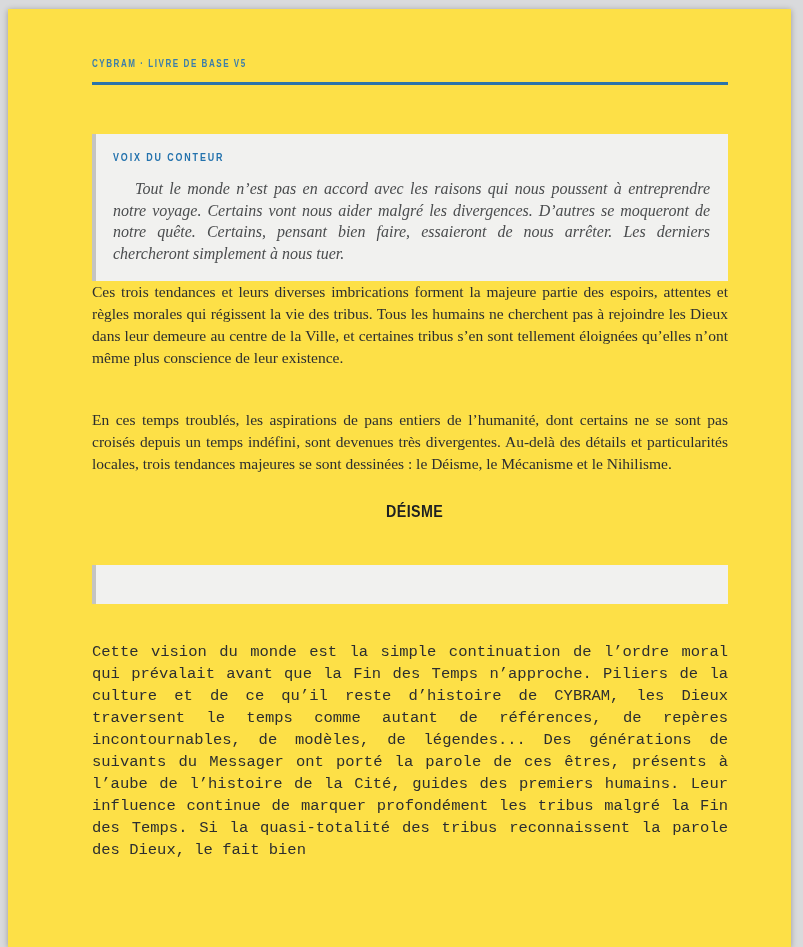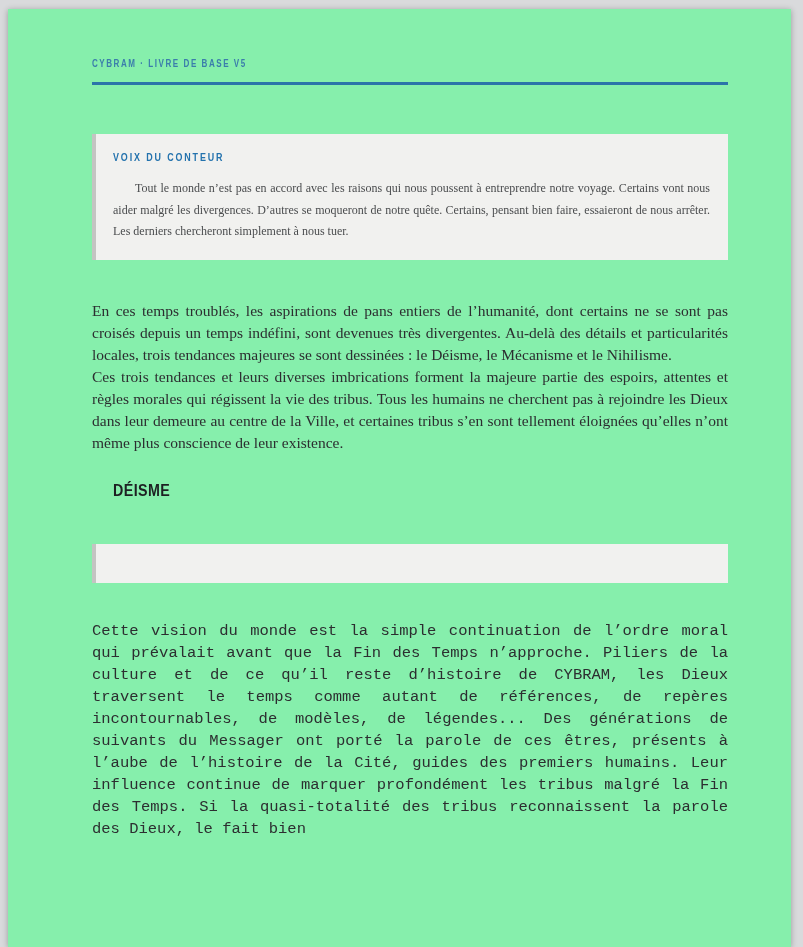--- a/index.html
+++ b/index.html
@@ -7,21 +7,21 @@
     width: 803px; height: 947px;
     overflow: hidden;
     background: #d9dadc;
     font-family: "Liberation Serif", serif;
   }
   .page {
     position: relative;
     margin: 9px 12px 0 8px;
     width: 783px;
     height: 938px;
-    background: #86efac;
+    background: #fde047;
     box-shadow: 0 1px 6px rgba(0,0,0,0.30);
     padding: 0 63px 0 84px;
     overflow: hidden;
   }
   
   .squeeze {
     display: inline-block;
     transform-origin: 0 50%;
     white-space: nowrap;
   }
@@ -50,20 +50,21 @@
   }
   h1 .squeeze { transform: scaleX(0.84); letter-spacing: 0.5px; }
   h2 {
     margin-top: 28px;
     margin-left: 21px;
     font-family: "Liberation Sans", sans-serif;
     font-weight: bold;
     font-size: 17px;
     line-height: 18px;
     color: #1d2022;
+    text-align: center;
   }
   h2 .squeeze { transform: scaleX(0.84); letter-spacing: 0.5px; }
   
   .quote-box {
     background: #f1f1ef;
     border-left: 4px solid #c4c4c2;
     padding: 17px 18px 28px 17px;
     width: 100%;
   }
   .quote-box.narrator { margin-top: 49px; padding-bottom: 17px; }
@@ -71,21 +72,22 @@
   .box-label {
     font-family: "Liberation Sans", sans-serif;
     font-weight: bold;
     font-size: 10.5px;
     line-height: 13px;
     color: #2372ad;
     margin-bottom: 14px;
   }
   .box-label .squeeze { transform: scaleX(0.85); letter-spacing: 2.2px; }
   .quote-text {
-    font-size: 12px;
+    font-style: italic;
+    font-size: 16px;
     line-height: 21.5px;
     color: #4a4c4e;
     text-align: justify;
     text-indent: 22px;
   }
   
   .body-text {
     font-size: 15.5px;
     line-height: 22px;
     color: #2c2e30;
@@ -107,23 +109,23 @@
   </header>
 
 
   <aside class="quote-box narrator">
     <div class="box-label">
       <span class="squeeze">VOIX DU CONTEUR</span>
     </div>
     <p class="quote-text">Tout le monde n’est pas en accord avec les raisons qui nous poussent à entreprendre notre voyage. Certains vont nous aider malgré les divergences. D’autres se moqueront de notre quête. Certains, pensant bien faire, essaieront de nous arrêter. Les derniers chercheront simplement à nous tuer.</p>
   </aside>
 
+  <p class="body-text">Ces trois tendances et leurs diverses imbrications forment la majeure partie des espoirs, attentes et règles morales qui régissent la vie des tribus. Tous les humains ne cherchent pas à rejoindre les Dieux dans leur demeure au centre de la Ville, et certaines tribus s’en sont tellement éloignées qu’elles n’ont même plus conscience de leur existence.</p>
+
   <p class="body-text first">En ces temps troublés, les aspirations de pans entiers de l’humanité, dont certains ne se sont pas croisés depuis un temps indéfini, sont devenues très divergentes. Au-delà des détails et particularités locales, trois tendances majeures se sont dessinées : le Déisme, le Mécanisme et le Nihilisme.</p>
-
-  <p class="body-text">Ces trois tendances et leurs diverses imbrications forment la majeure partie des espoirs, attentes et règles morales qui régissent la vie des tribus. Tous les humains ne cherchent pas à rejoindre les Dieux dans leur demeure au centre de la Ville, et certaines tribus s’en sont tellement éloignées qu’elles n’ont même plus conscience de leur existence.</p>
 
   <h2>
     <span class="squeeze">DÉISME</span>
   </h2>
 
   <aside class="quote-box doctrine">
   </aside>
 
   <p class="body-text after-box">Cette vision du monde est la simple continuation de l’ordre moral qui prévalait avant que la Fin des Temps n’approche. Piliers de la culture et de ce qu’il reste d’histoire de CYBRAM, les Dieux traversent le temps comme autant de références, de repères incontournables, de modèles, de légendes... Des générations de suivants du Messager ont porté la parole de ces êtres, présents à l’aube de l’histoire de la Cité, guides des premiers humains. Leur influence continue de marquer profondément les tribus malgré la Fin des Temps. Si la quasi-totalité des tribus reconnaissent la parole des Dieux, le fait bien</p>
 

